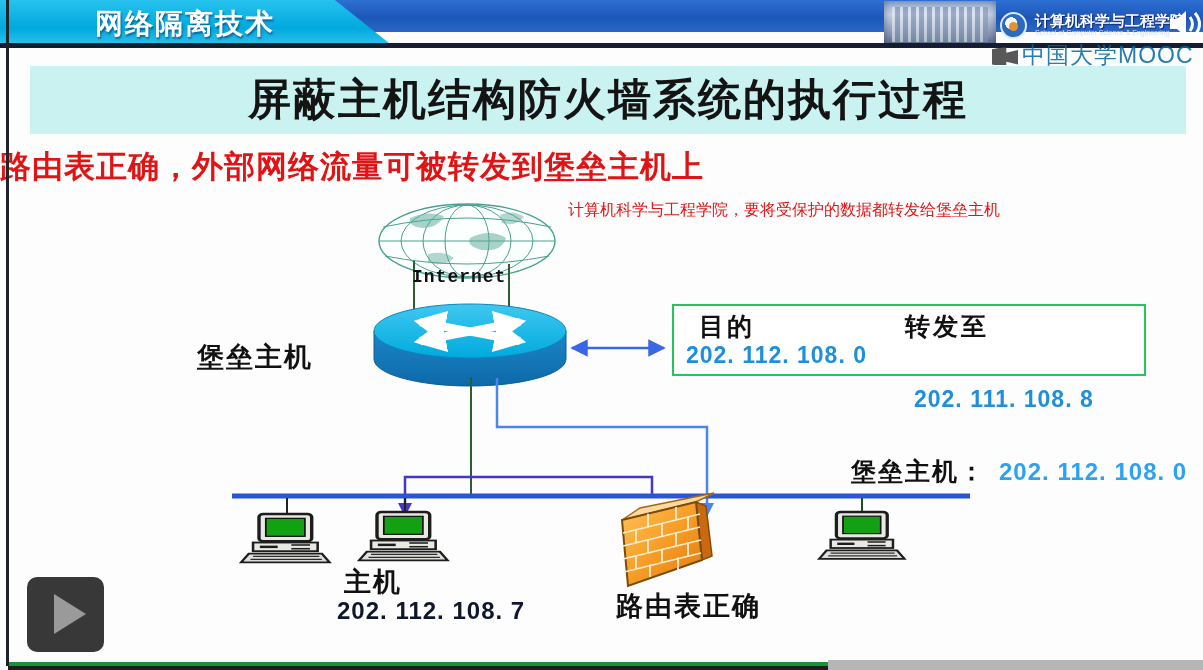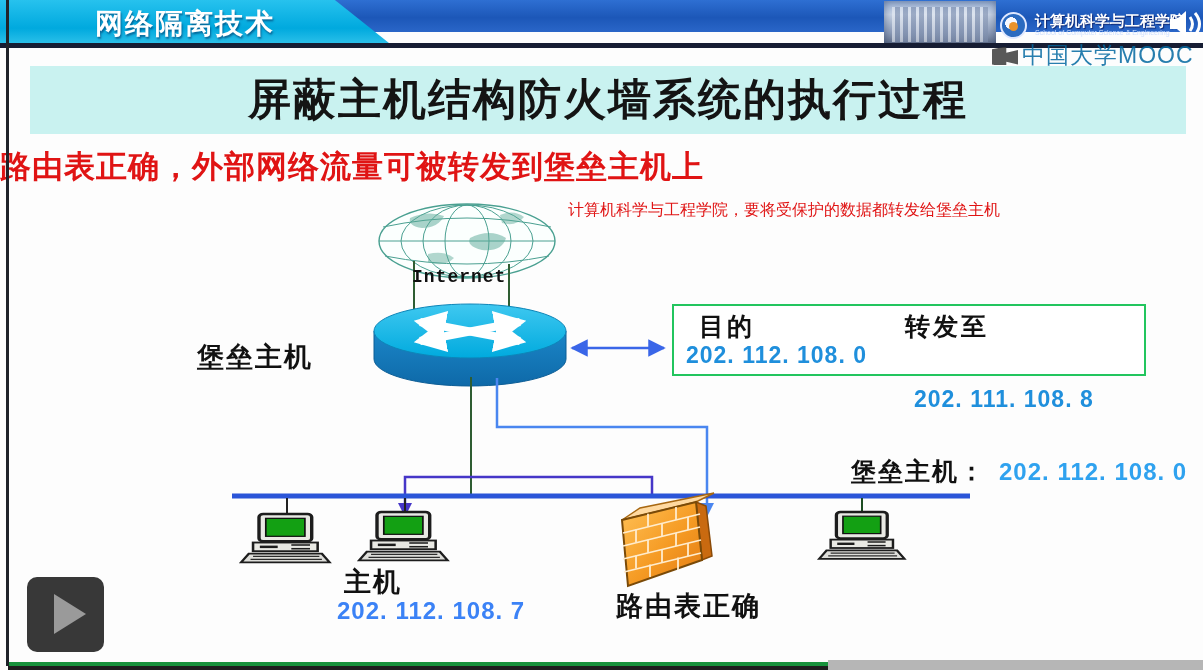--- a/index.html
+++ b/index.html
@@ -57,21 +57,21 @@
   .router-label   { left:197px; top:339px; font-size:27px; font-weight:700; color:#111; letter-spacing:2px; }
   .table-box { position:absolute; left:672px; top:304px; width:474px; height:72px;
                border:2px solid #22c55e; background:#fff; z-index:2; }
   .tb-h { position:absolute; font-size:25px; font-weight:700; color:#111; letter-spacing:3px; top:4px; }
   .tb-h1 { left:25px; } .tb-h2 { left:231px; }
   .tb-v { position:absolute; font-size:23px; font-weight:700; color:#1f8fdc; letter-spacing:1px; top:36px; }
   .tb-v1 { left:12px; } .tb-v2 { left:240px;margin-top:44px; }
   .intnet-label { left:851px; top:455px; font-size:25px; font-weight:700; color:#111; letter-spacing:2px; }
   .intnet-value { left:999px; top:458px; font-size:24px; font-weight:700; color:#2fa2ef; letter-spacing:1px; }
   .host-label    { left:344px; top:564px; font-size:27px; font-weight:700; color:#111; letter-spacing:2px; }
-  .host-ip       { left:337px; top:597px; font-size:24px; font-weight:700; color:#3b82f6; letter-spacing:1px; }
+  .host-ip       { left:337px; top:597px; font-size:24px; font-weight:700; color:#0f172a; letter-spacing:1px; }
   .bastion-label { left:616px; top:588px; font-size:27px; font-weight:700; color:#111; letter-spacing:2px; }
   .bastion-ip    { left:617px; top:627px; font-size:24px; font-weight:700; color:#1f8fdc; letter-spacing:1px; }
 
   
   .play-btn { position:absolute; left:27px; top:577px; width:77px; height:75px; background:#383838;
               border-radius:10px; z-index:5; cursor:pointer; }
   .play-tri { position:absolute; left:27px; top:17px; width:0; height:0;
               border-top:20px solid transparent; border-bottom:20px solid transparent; border-left:32px solid #9a9a9a; }
   .progress-green { position:absolute; left:8px; top:662px; width:820px; height:4px; background:#18923c; z-index:5; }
   .progress-dark  { position:absolute; left:8px; top:666px; width:820px; height:4px; background:#1e1e1e; z-index:5; }

